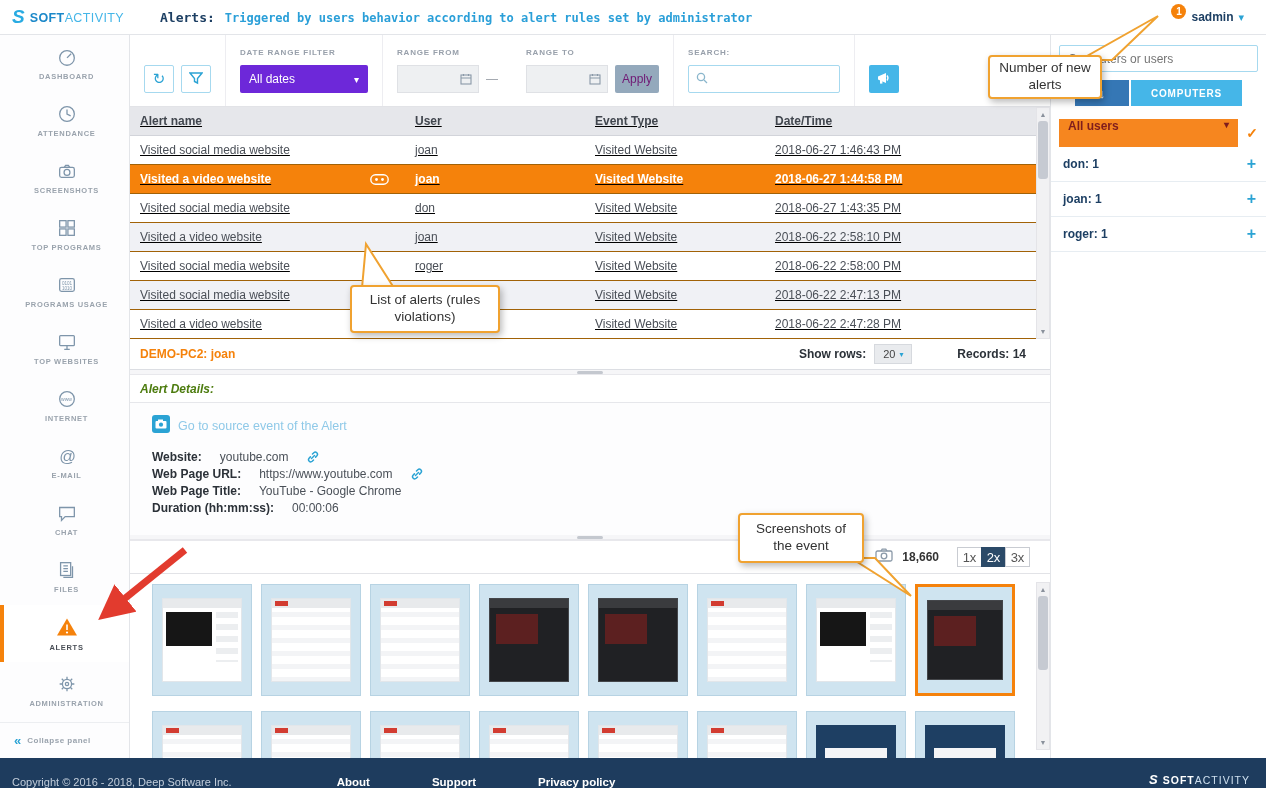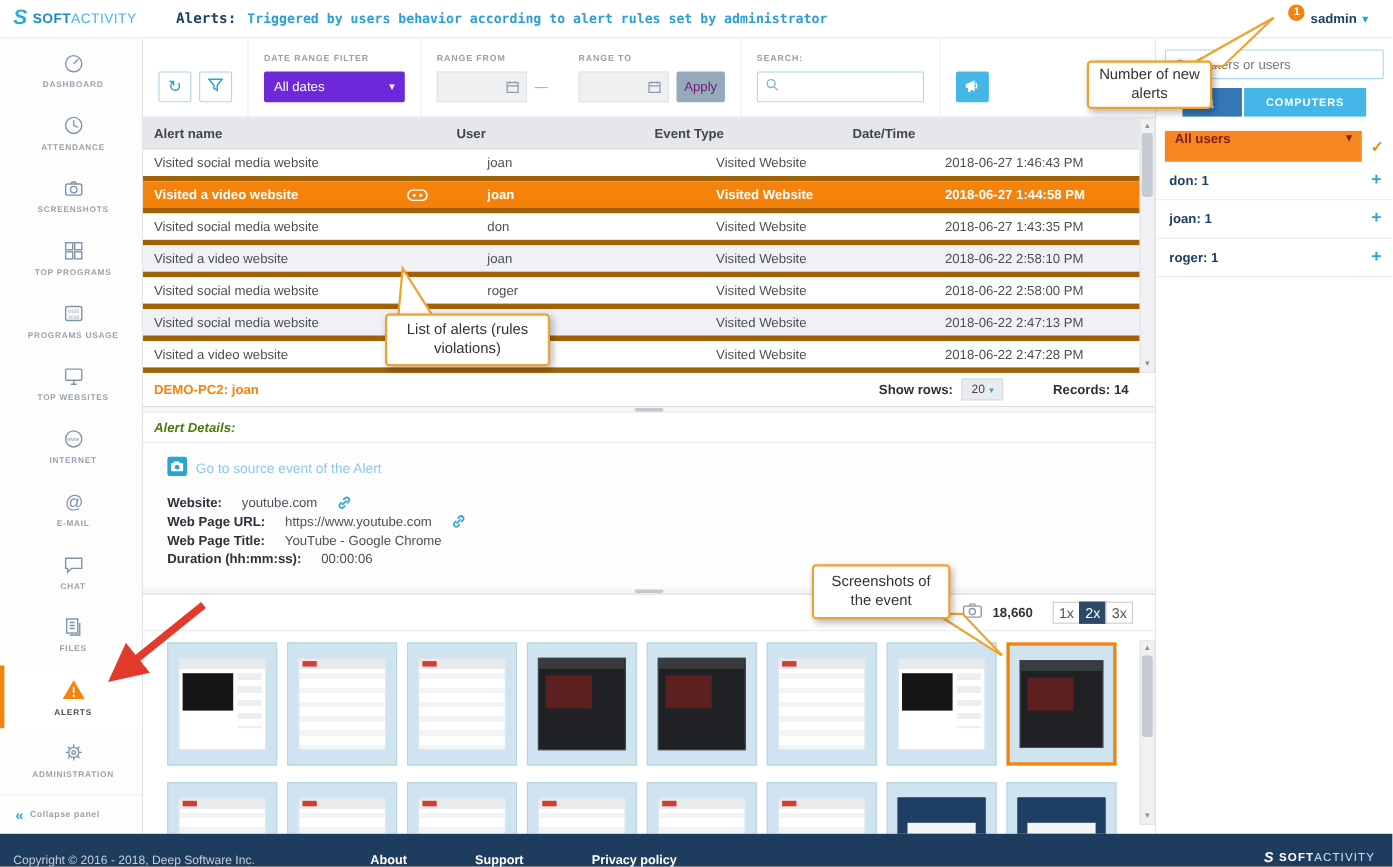--- a/index.html
+++ b/index.html
@@ -44,24 +44,24 @@
   .select-dark .chev { margin-left:auto; font-size:10px; }
   .date-input { width:82px; height:28px; background:#eef0f2; border:1px solid #dfe1e5; display:flex; align-items:center; padding:0 6px; cursor:text; }
   .date-input svg { margin-left:auto; }
   .dash-sep { color:#9aa0a8; font-size:12px; }
   .apply-btn { width:44px; height:28px; background:#94a9bc; color:#701a75; border:none; font-size:12px; cursor:pointer; border-radius:2px; }
   .search-box { width:152px; height:28px; background:#fff; border:1px solid #a6d9ef; display:flex; align-items:center; padding:0 7px; gap:6px; border-radius:2px; }
   .search-box input { border:none; outline:none; width:110px; font-size:12px; color:#555; background:transparent; }
   .mega-btn { width:30px; height:28px; background:#45b6e8; border:none; display:flex; align-items:center; justify-content:center; cursor:pointer; border-radius:2px; }
 
   
-  .table-wrap { position:relative; height:232px; flex:none; }
+  .table-wrap { position:relative; height:232px; flex:none;text-decoration:underline; }
   .t-header { display:grid; grid-template-columns:275px 180px 180px 1fr; height:29px; background:#e6e7eb; border-bottom:1px solid #d2d4da; margin-right:14px; }
   .t-header .th { font-size:12px; font-weight:bold; color:#41464e; display:flex; align-items:center; padding-left:10px; }
-  .t-row { display:grid; grid-template-columns:275px 180px 180px 1fr; height:29px; border-bottom:5px solid #a16207; cursor:pointer; background:#fff;gap:28px; }
+  .t-row { display:grid; grid-template-columns:275px 180px 180px 1fr; height:29px; border-bottom:1px solid #a16207; cursor:pointer; background:#fff; }
   .t-row:nth-child(odd) { background:#f0f1f5; }
   .t-row .td { font-size:12px; color:#4a4f57; display:flex; align-items:center; padding-left:10px; overflow:hidden; white-space:nowrap; }
   .t-row.selected { background:#f5820b; }
   .t-row.selected .td { color:#fff; font-weight:bold; }
   .shot-pill { margin-left:auto; margin-right:16px; display:flex; }
   .vscroll { position:absolute; right:0; width:14px; background:#f1f1f3; border:1px solid #e4e4e8; display:flex; flex-direction:column; align-items:center; }
   .vscroll.table-sb { top:0; bottom:0; }
   .vs-arrow { font-size:7px; color:#8a919c; height:13px; display:flex; align-items:center; justify-content:center; flex:none; cursor:pointer; }
   .vs-thumb { width:10px; background:#c6cad2; border-radius:3px; flex:none; cursor:grab; }
   .vs-spacer { flex:1; }

